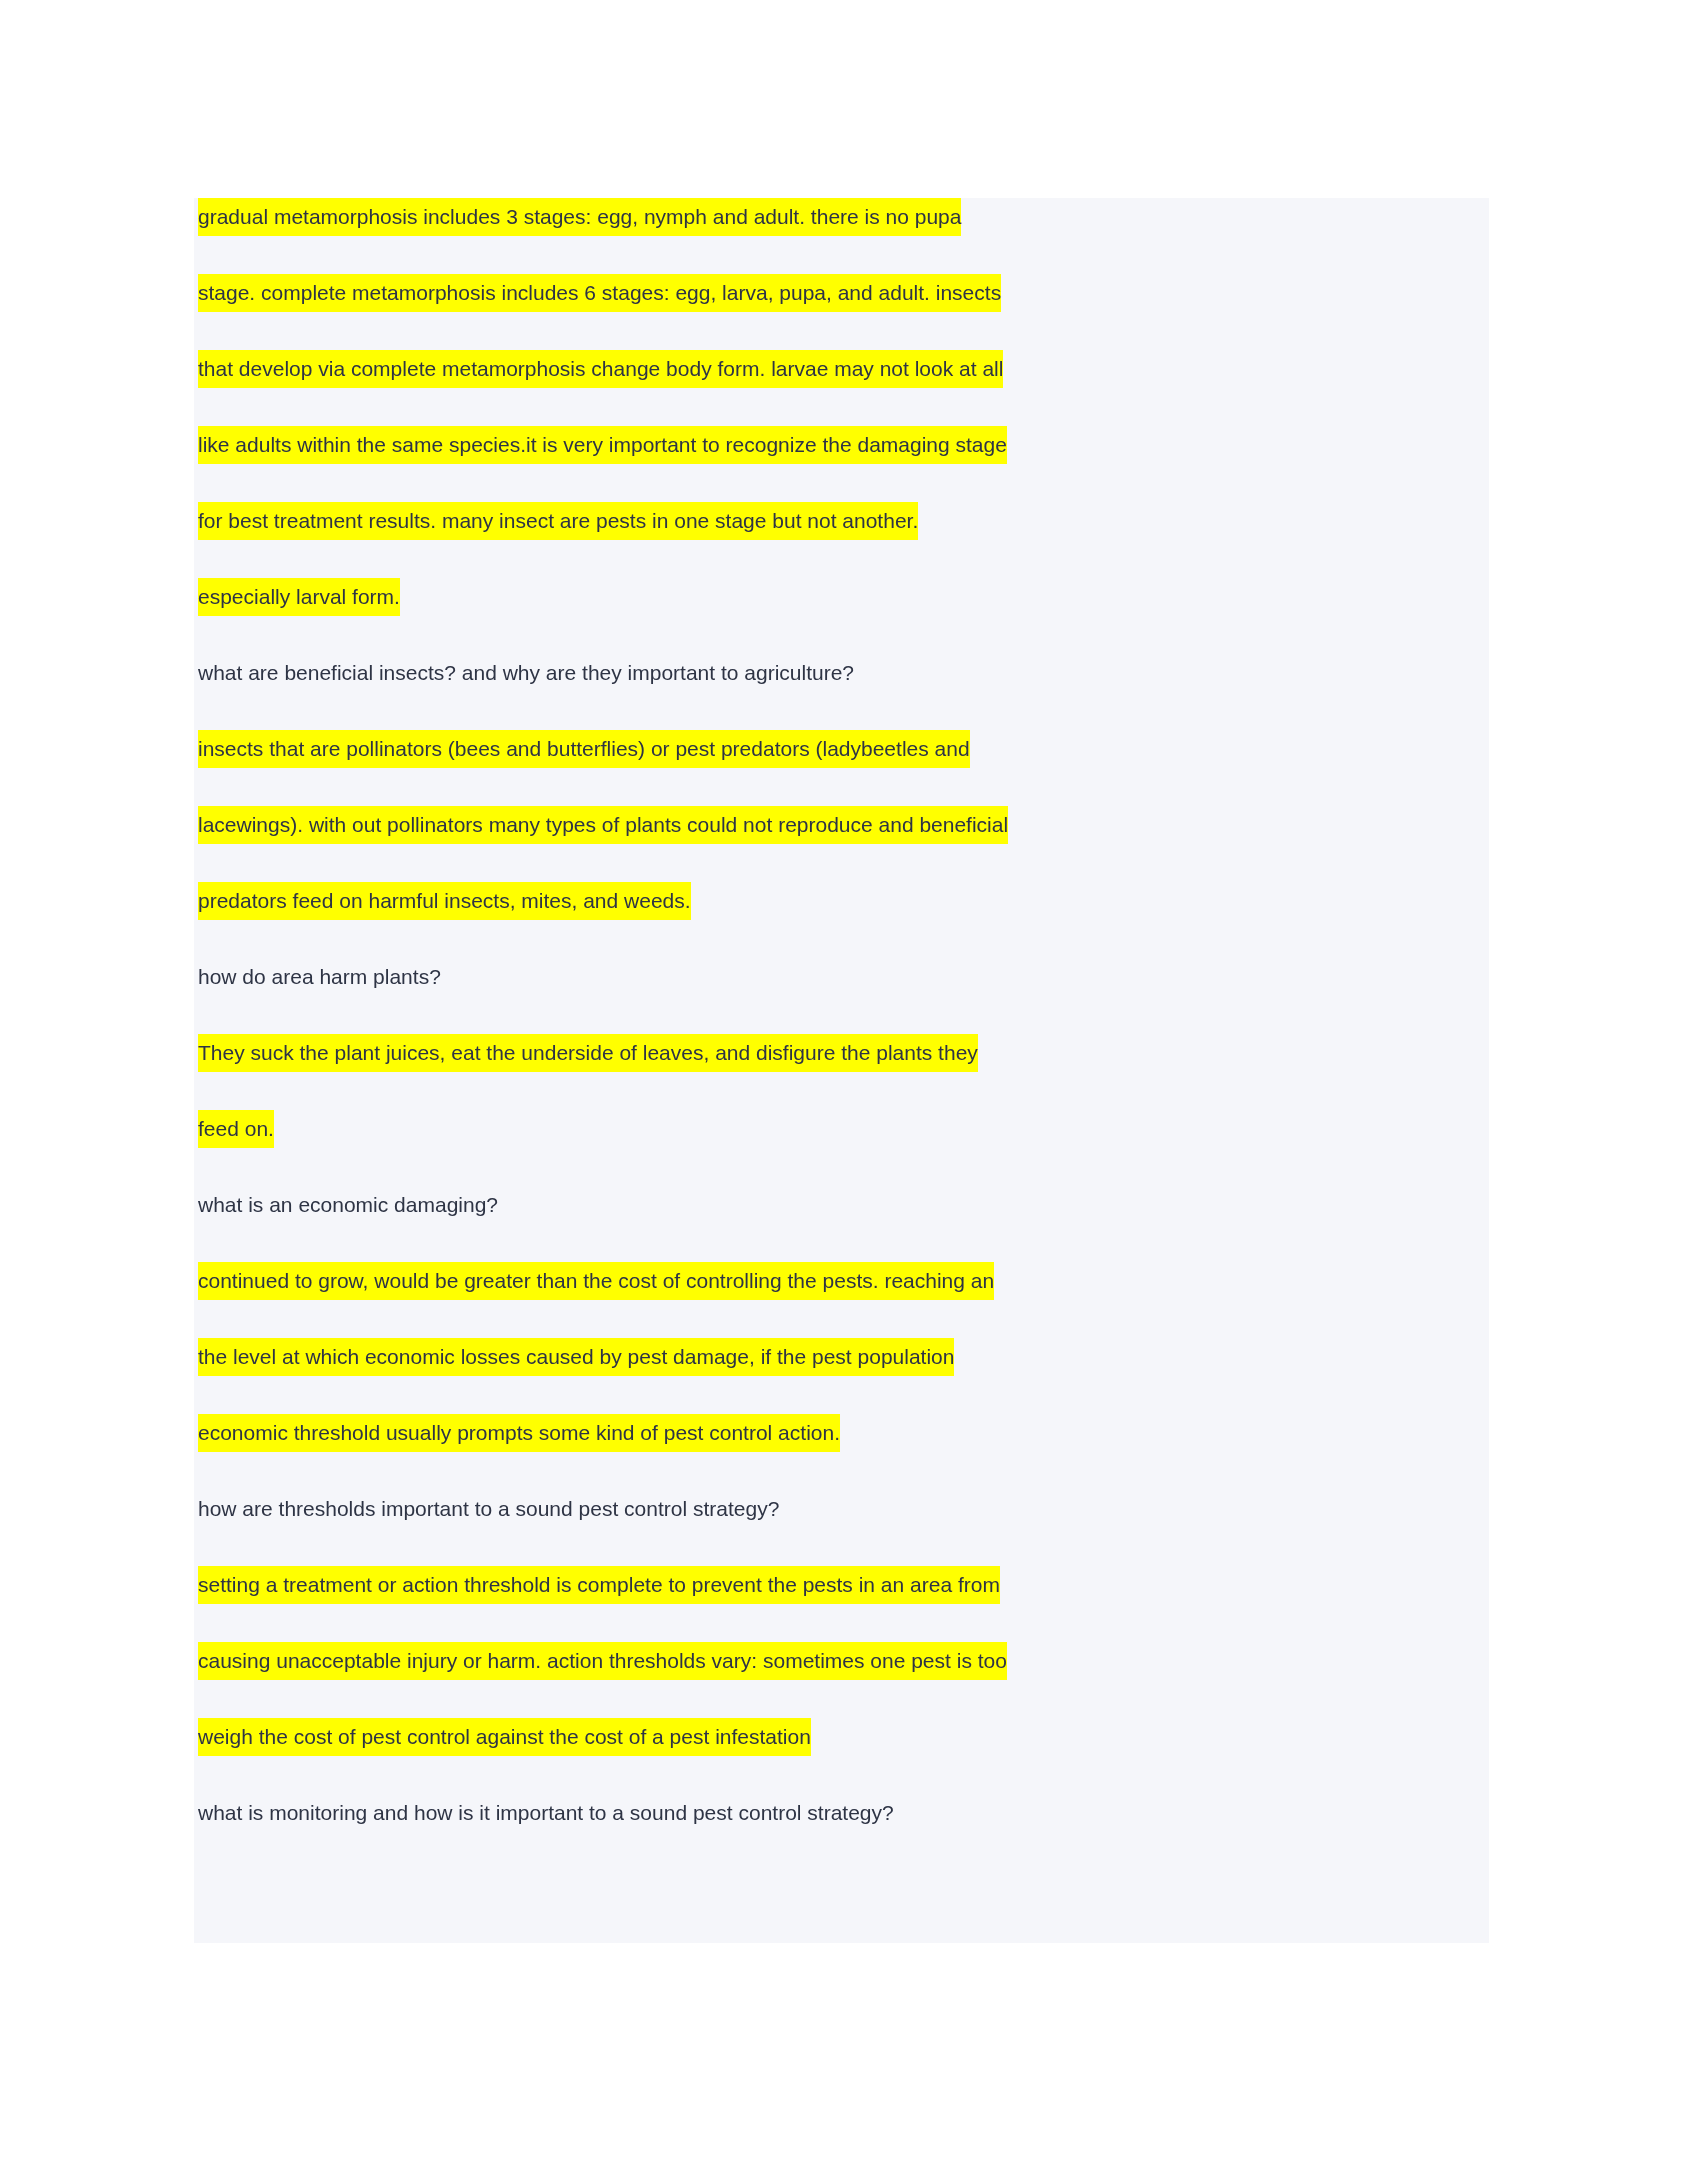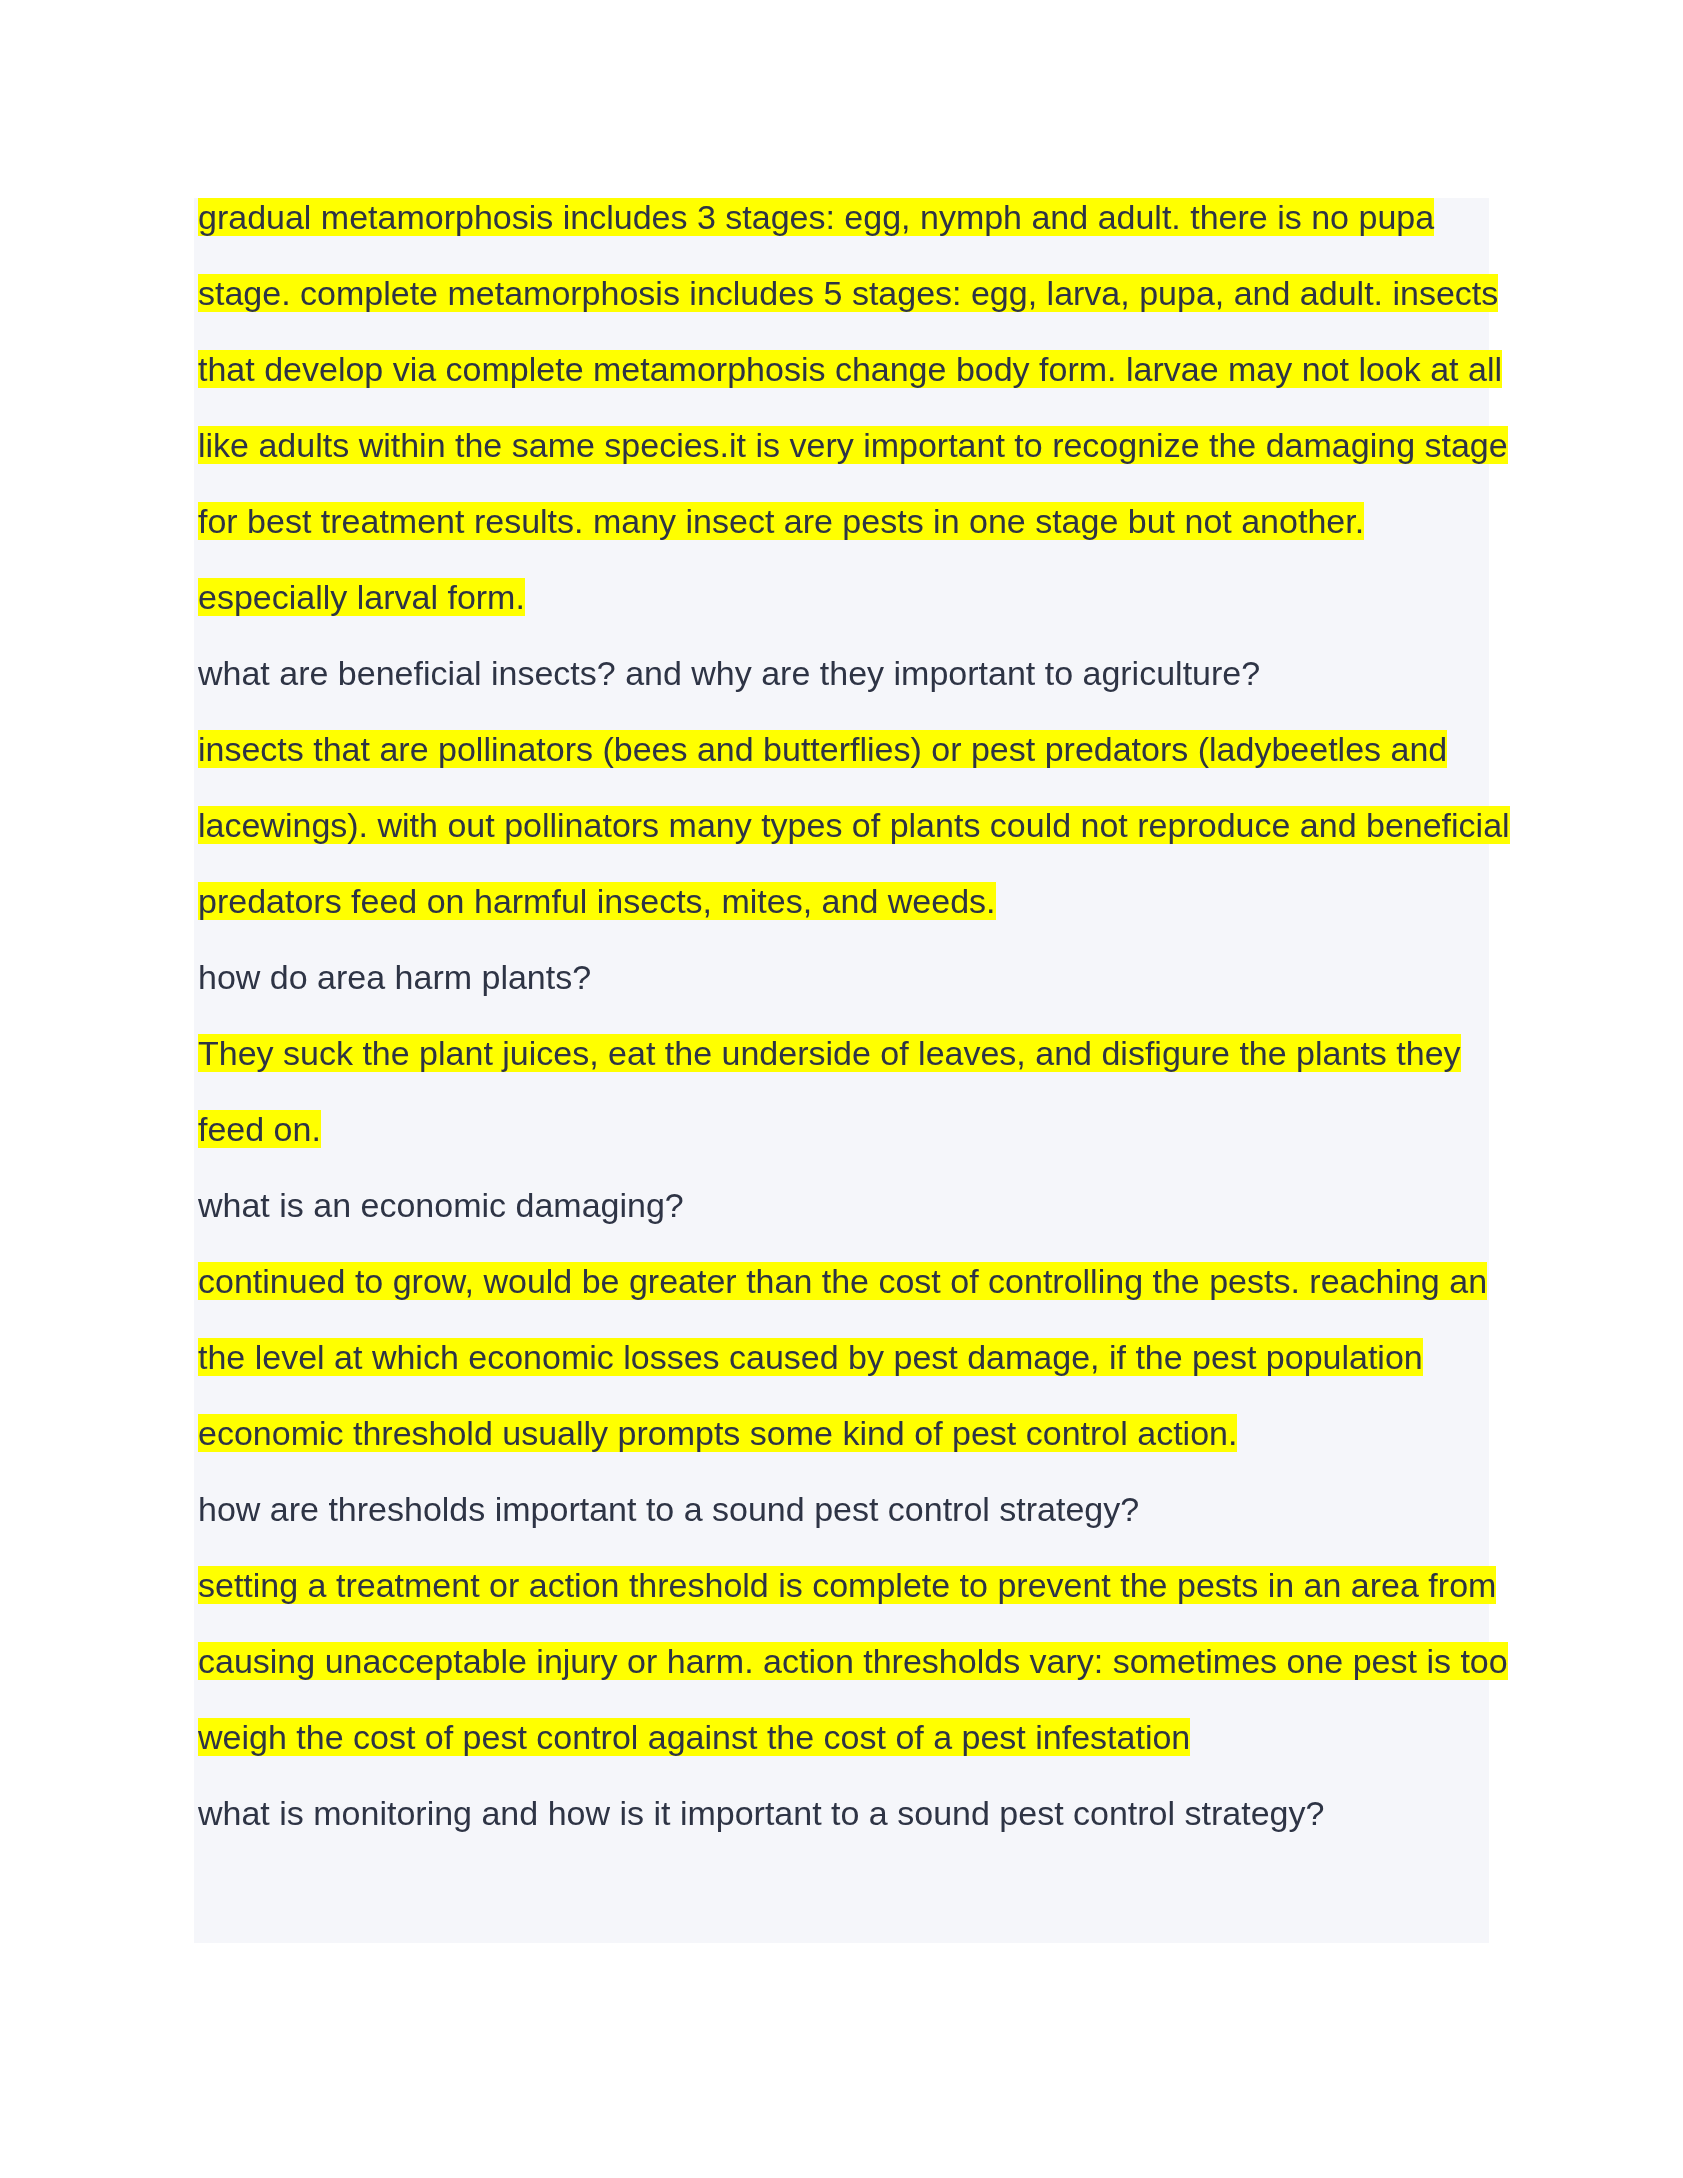--- a/index.html
+++ b/index.html
@@ -22,36 +22,36 @@
     width: 1287px;
     margin: 0; padding: 0;
     list-style: none;
   }
   .line {
     height: 76px;
     white-space: nowrap;
   }
   .line span {
     display: inline-block;
-    font-size: 34px;
+    font-size: 21px;
     line-height: 38px;
     height: 38px;
     color: #2e3445;
     letter-spacing: 0;
   }
   .line.hl span { background: #ffff00; }
 </style>
 </head>
 <body>
 
 <div class="page-panel"></div>
 
 <ul class="lines">
   <li class="line hl"><span>gradual metamorphosis includes 3 stages: egg, nymph and adult. there is no pupa</span></li>
-  <li class="line hl"><span>stage. complete metamorphosis includes 5 stages: egg, larva, pupa, and adult. insects</span></li>
+  <li class="line hl"><span>stage. complete metamorphosis includes 6 stages: egg, larva, pupa, and adult. insects</span></li>
   <li class="line hl"><span>that develop via complete metamorphosis change body form. larvae may not look at all</span></li>
   <li class="line hl"><span>like adults within the same species.it is very important to recognize the damaging stage</span></li>
   <li class="line hl"><span>for best treatment results. many insect are pests in one stage but not another.</span></li>
   <li class="line hl"><span>especially larval form.</span></li>
   <li class="line"><span>what are beneficial insects? and why are they important to agriculture?</span></li>
   <li class="line hl"><span>insects that are pollinators (bees and butterflies) or pest predators (ladybeetles and</span></li>
   <li class="line hl"><span>lacewings). with out pollinators many types of plants could not reproduce and beneficial</span></li>
   <li class="line hl"><span>predators feed on harmful insects, mites, and weeds.</span></li>
   <li class="line"><span>how do area harm plants?</span></li>
   <li class="line hl"><span>They suck the plant juices, eat the underside of leaves, and disfigure the plants they</span></li>

